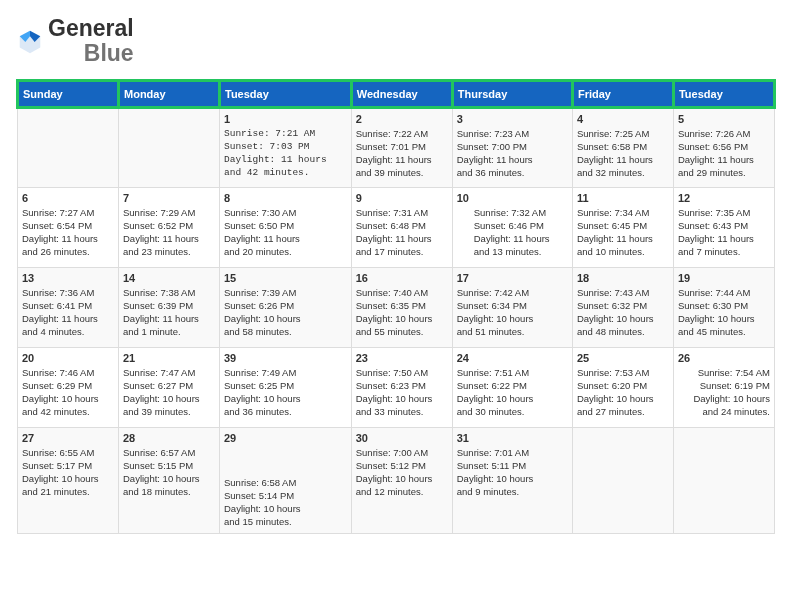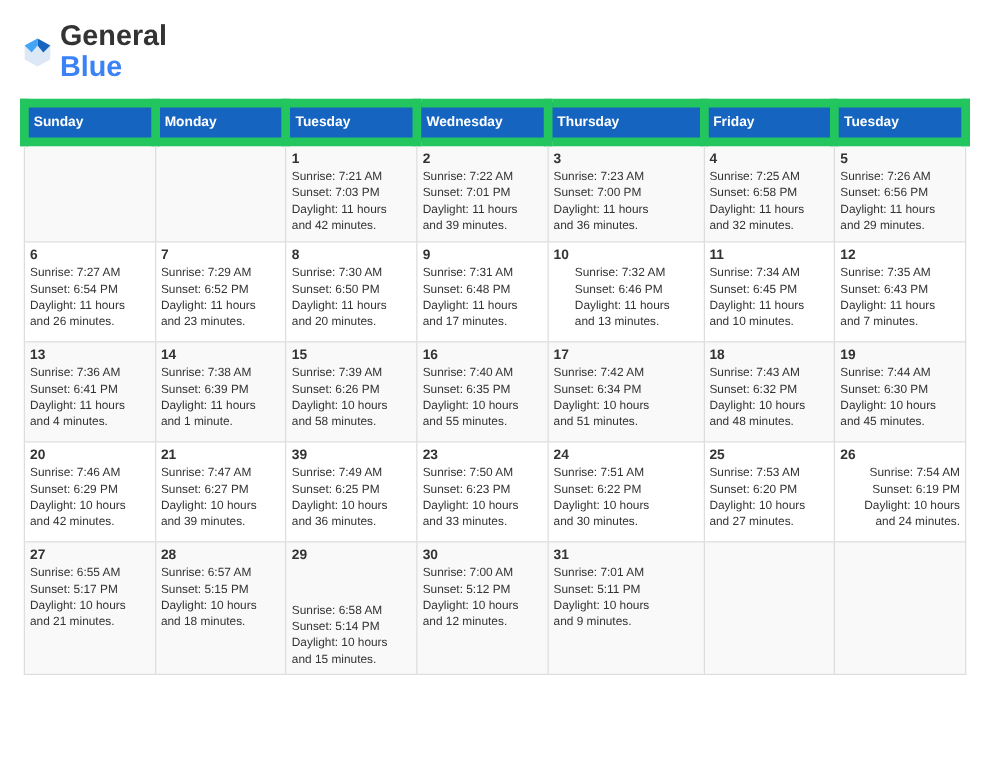--- a/index.html
+++ b/index.html
@@ -20,21 +20,21 @@
       display: flex;
       align-items: center;
       gap: 4px;
     }
     .logo-text {
       font-size: 23px;
       font-weight: bold;
       line-height: 1.1;
     }
     .logo-general { color: #333; }
-    .logo-blue { color: #3b82f6; }
+    .logo-blue { color: #737373; text-align: right; }
     .logo-icon {
       width: 28px;
       height: 28px;
     }
     .title-block {
       text-align: right;
     }
     .month-title {
       font-size: 32px;
       font-weight: bold;
@@ -49,21 +49,21 @@
       border-collapse: collapse;
       font-size: 10px;
     }
     thead tr th {
       background-color: #1565c0;
       color: #fff;
       padding: 6px 4px;
       text-align: left;
       font-size: 11px;
       font-weight: bold;
-      border: 7px solid #22c55e;
+      border: 3px solid #22c55e;
     }
     tbody tr td {
       vertical-align: top;
       padding: 4px 4px;
       border: 1px solid #ddd;
       height: 80px;
       color: #333;
       font-size: 9.5px;
     }
     tbody tr:nth-child(odd) td {
@@ -112,21 +112,21 @@
         <th>Friday</th>
         <th>Tuesday</th>
       </tr>
   </thead>
   <tbody id="calendar-body">
   <tr>
         <td class="empty-cell"></td>
         <td class="empty-cell"></td>
         <td>
           <div class="day-number">1</div>
-          <div class="day-info" style="white-space: pre-line;">Sunrise: 7:21 AM
+          <div class="day-info" style="white-space: pre-line; font-family: Liberation Mono, monospace;">Sunrise: 7:21 AM
 Sunset: 7:03 PM
 Daylight: 11 hours
 and 42 minutes.</div>
         </td>
         <td>
           <div class="day-number">2</div>
           <div class="day-info" style="white-space: pre-line;">Sunrise: 7:22 AM
 Sunset: 7:01 PM
 Daylight: 11 hours
 and 39 minutes.</div>

